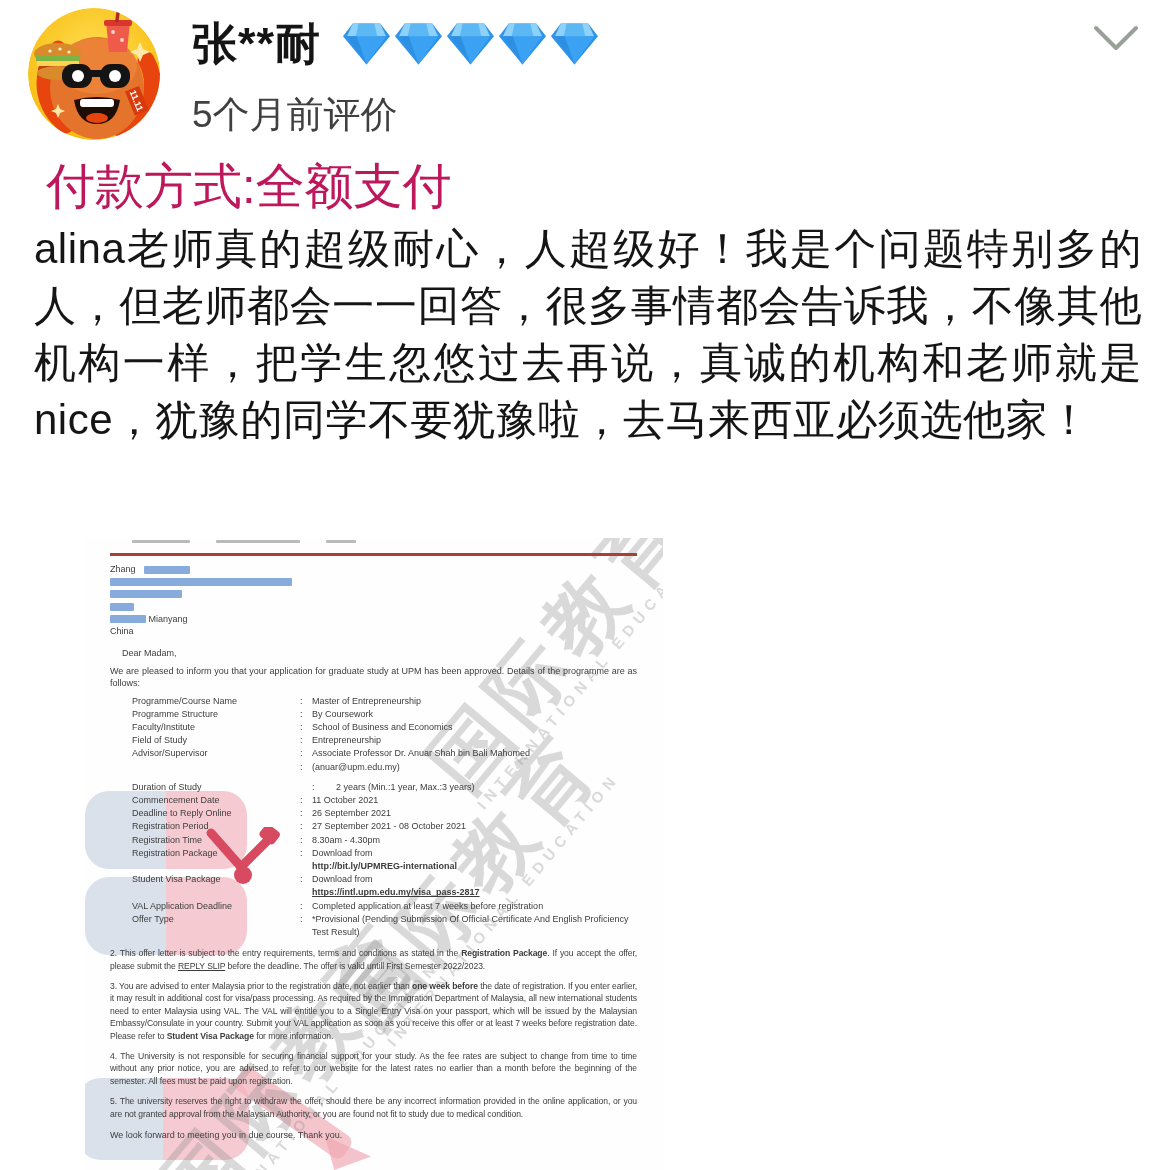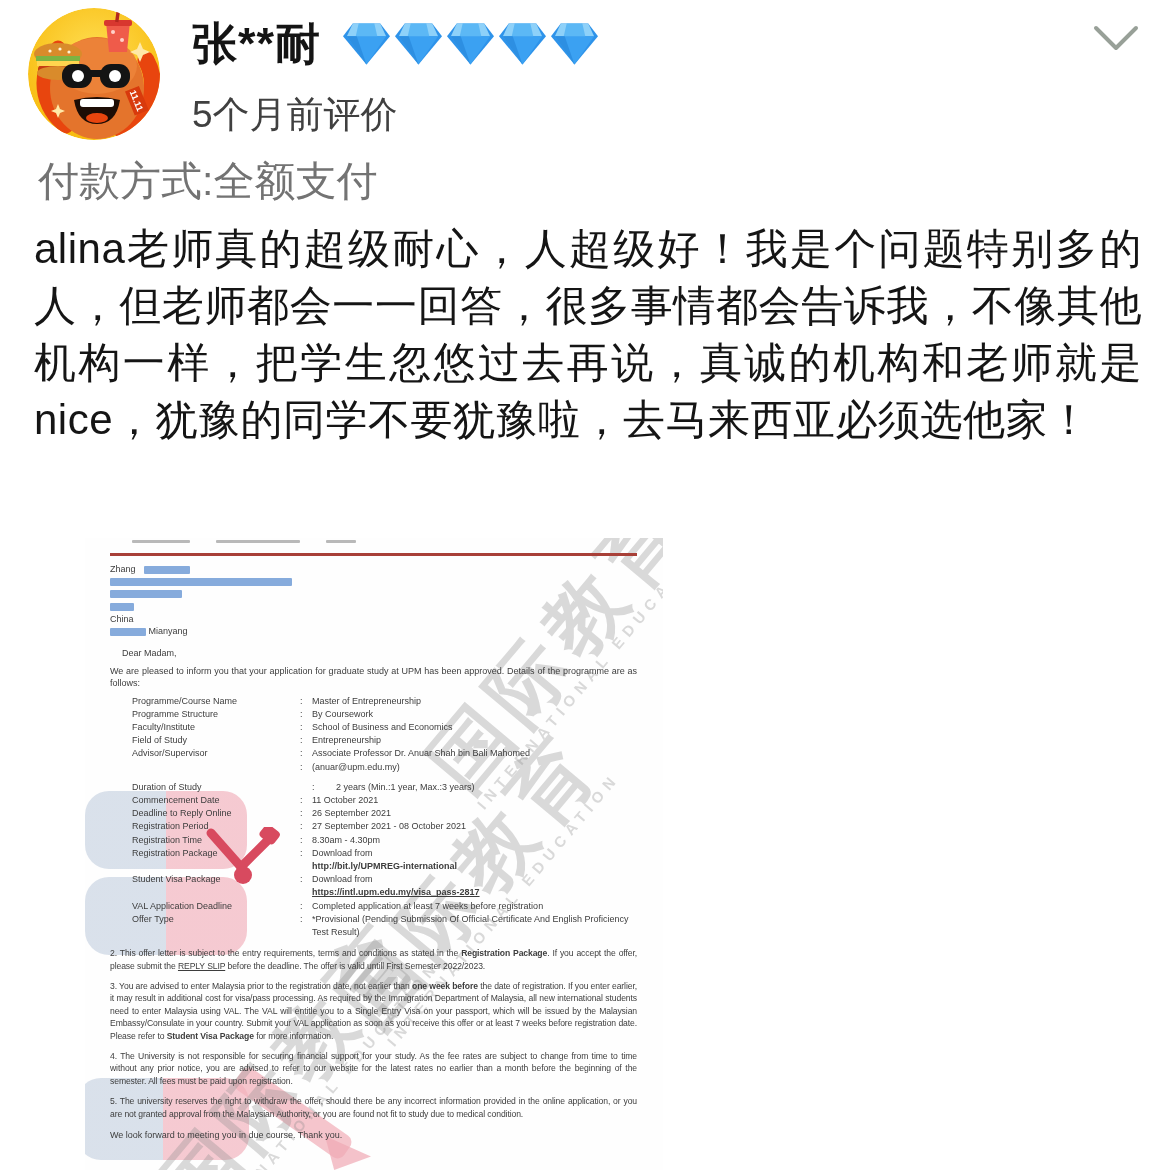--- a/index.html
+++ b/index.html
@@ -11,21 +11,21 @@
   .avatar{width:132px;height:132px;border-radius:50%;overflow:hidden;flex:none;}
   .header-text{margin-left:32px;padding-top:6px;}
   .name-row{display:flex;align-items:center;}
   .username{font-size:45px;font-weight:700;color:#141414;letter-spacing:1px;text-align:center;}
   .diamonds{display:flex;gap:5px;margin-left:22px;align-items:center;}
   .diamonds svg{width:47px;height:42px;display:block;}
   .review-time{font-size:37px;color:#404040;margin-top:16px;}
   .chevron{position:absolute;right:30px;top:24px;width:48px;height:30px;cursor:pointer;}
 
   
-  .payment{position:absolute;left:38px;top:154px;font-size:41px;color:#737373;}
+  .payment{position:absolute;left:46px;top:154px;font-size:49px;color:#be185d;}
   .review-text{position:absolute;left:34px;top:220px;width:1108px;margin:0;
                font-size:42px;line-height:57px;color:#151515;text-align:justify;
                letter-spacing:0.5px;}
 
   
   .letter{position:absolute;left:85px;top:538px;width:578px;height:632px;margin:0;
           background:#fefefe;overflow:hidden;font-size:9px;color:#3d3d3d;cursor:pointer;}
   .letter-inner{position:relative;z-index:2;padding:0 26px 0 25px;line-height:12.4px;}
   .cut-text{height:7px;margin-top:2px;display:flex;gap:26px;padding-left:22px;}
   .cut-text i{display:block;height:3px;background:#b9b9b9;border-radius:1px;}
@@ -213,23 +213,23 @@
           <i style="width:30px;"></i>
       </div>
       <div class="redline"></div>
 
       <div class="recipient">
         <div><span>Zhang</span>
              <span class="rbar" style="width:46px;margin-left:6px;"></span></div>
         <div><span class="rbar" style="width:182px;"></span></div>
         <div><span class="rbar" style="width:72px;"></span></div>
         <div><span class="rbar" style="width:24px;"></span></div>
-        <div>China</div>
         <div><span class="rbar" style="width:36px;"></span>
              <span>Mianyang</span></div>
+        <div>China</div>
       </div>
 
       <div class="salutation">Dear Madam,</div>
       <div class="intro">We are pleased to inform you that your application for graduate study at UPM has been approved. Details of the programme are as follows:</div>
 
       <div class="details">
 
           <div class="drow">
             <span class="dl">Programme/Course Name</span>
             <span class="dc">:</span>

